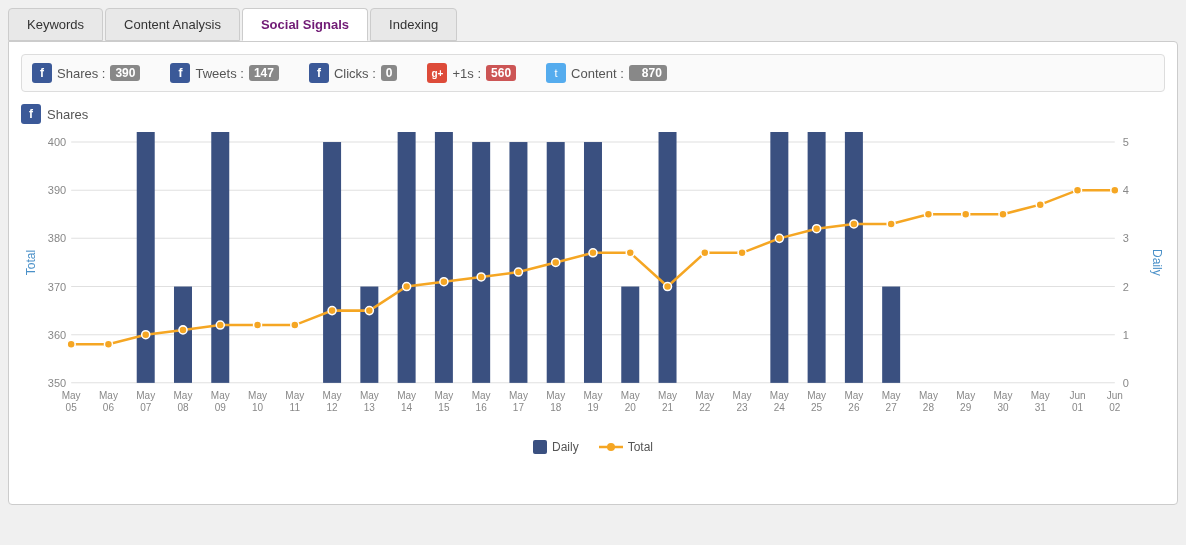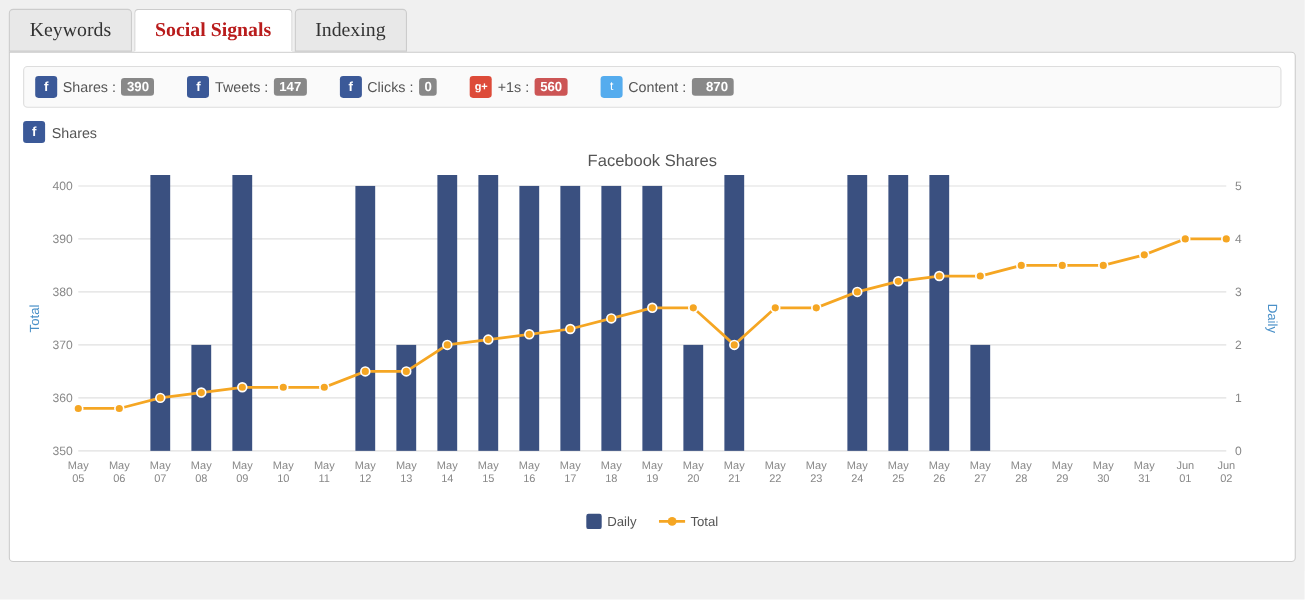--- a/index.html
+++ b/index.html
@@ -8,30 +8,29 @@
     .container { width: 1186px; background: #f0f0f0; padding: 8px; }
 
     
     .tabs { display: flex; gap: 0; margin-bottom: 0; }
     .tab {
       padding: 8px 18px;
       border: 1px solid #ccc;
       background: #e8e8e8;
       cursor: pointer;
       border-radius: 4px 4px 0 0;
-      font-size: 18px;
+      font-size: 13px;
       color: #333;
       margin-right: 2px;
-      font-family: Liberation Serif, serif;
     }
     .tab.active {
       background: #fff;
       border-bottom: 1px solid #fff;
       font-weight: bold;
-      color: #b91c1c;
+      color: #701a75;
       z-index: 2;
       position: relative;
     }
 
     
     .panel {
       background: #fff;
       border: 1px solid #ccc;
       border-radius: 0 4px 4px 4px;
       padding: 12px;
@@ -137,20 +136,21 @@
       border-radius: 2px;
     }
   </style>
 </head>
 <body>
 
 <div class="container">
 
   <div class="tabs">
     <div class="tab">Keywords</div>
+    <div class="tab">Content Analysis</div>
     <div class="tab active">Social Signals</div>
     <div class="tab">Indexing</div>
   </div>
 
   <div class="panel">
 
     <div class="stats-bar">
       <div class="stat-item">
         <span class="fb-icon">f</span>
         <span>Shares :</span>
@@ -177,21 +177,20 @@
         <span class="stat-value" style="background:#888;padding-left:13px;">870</span>
       </div>
     </div>
 
     <div class="chart-title-bar">
       <span class="fb-icon">f</span>
       <span>Shares</span>
     </div>
 
     <div class="chart-wrapper">
-      <div class="chart-title">Facebook Shares</div>
       <svg id="chart-svg" viewBox="0 0 1140 300" preserveAspectRatio="none">
           <line x1="50" x2="1090" y1="250" y2="250" stroke="#e0e0e0" stroke-width="1"></line>
           <text x="45" y="254" text-anchor="end" font-size="11" fill="#888">350</text>
           <line x1="50" x2="1090" y1="202" y2="202" stroke="#e0e0e0" stroke-width="1"></line>
           <text x="45" y="206" text-anchor="end" font-size="11" fill="#888">360</text>
           <line x1="50" x2="1090" y1="154" y2="154" stroke="#e0e0e0" stroke-width="1"></line>
           <text x="45" y="158" text-anchor="end" font-size="11" fill="#888">370</text>
           <line x1="50" x2="1090" y1="106" y2="106" stroke="#e0e0e0" stroke-width="1"></line>
           <text x="45" y="110" text-anchor="end" font-size="11" fill="#888">380</text>
           <line x1="50" x2="1090" y1="58" y2="58" stroke="#e0e0e0" stroke-width="1"></line>

